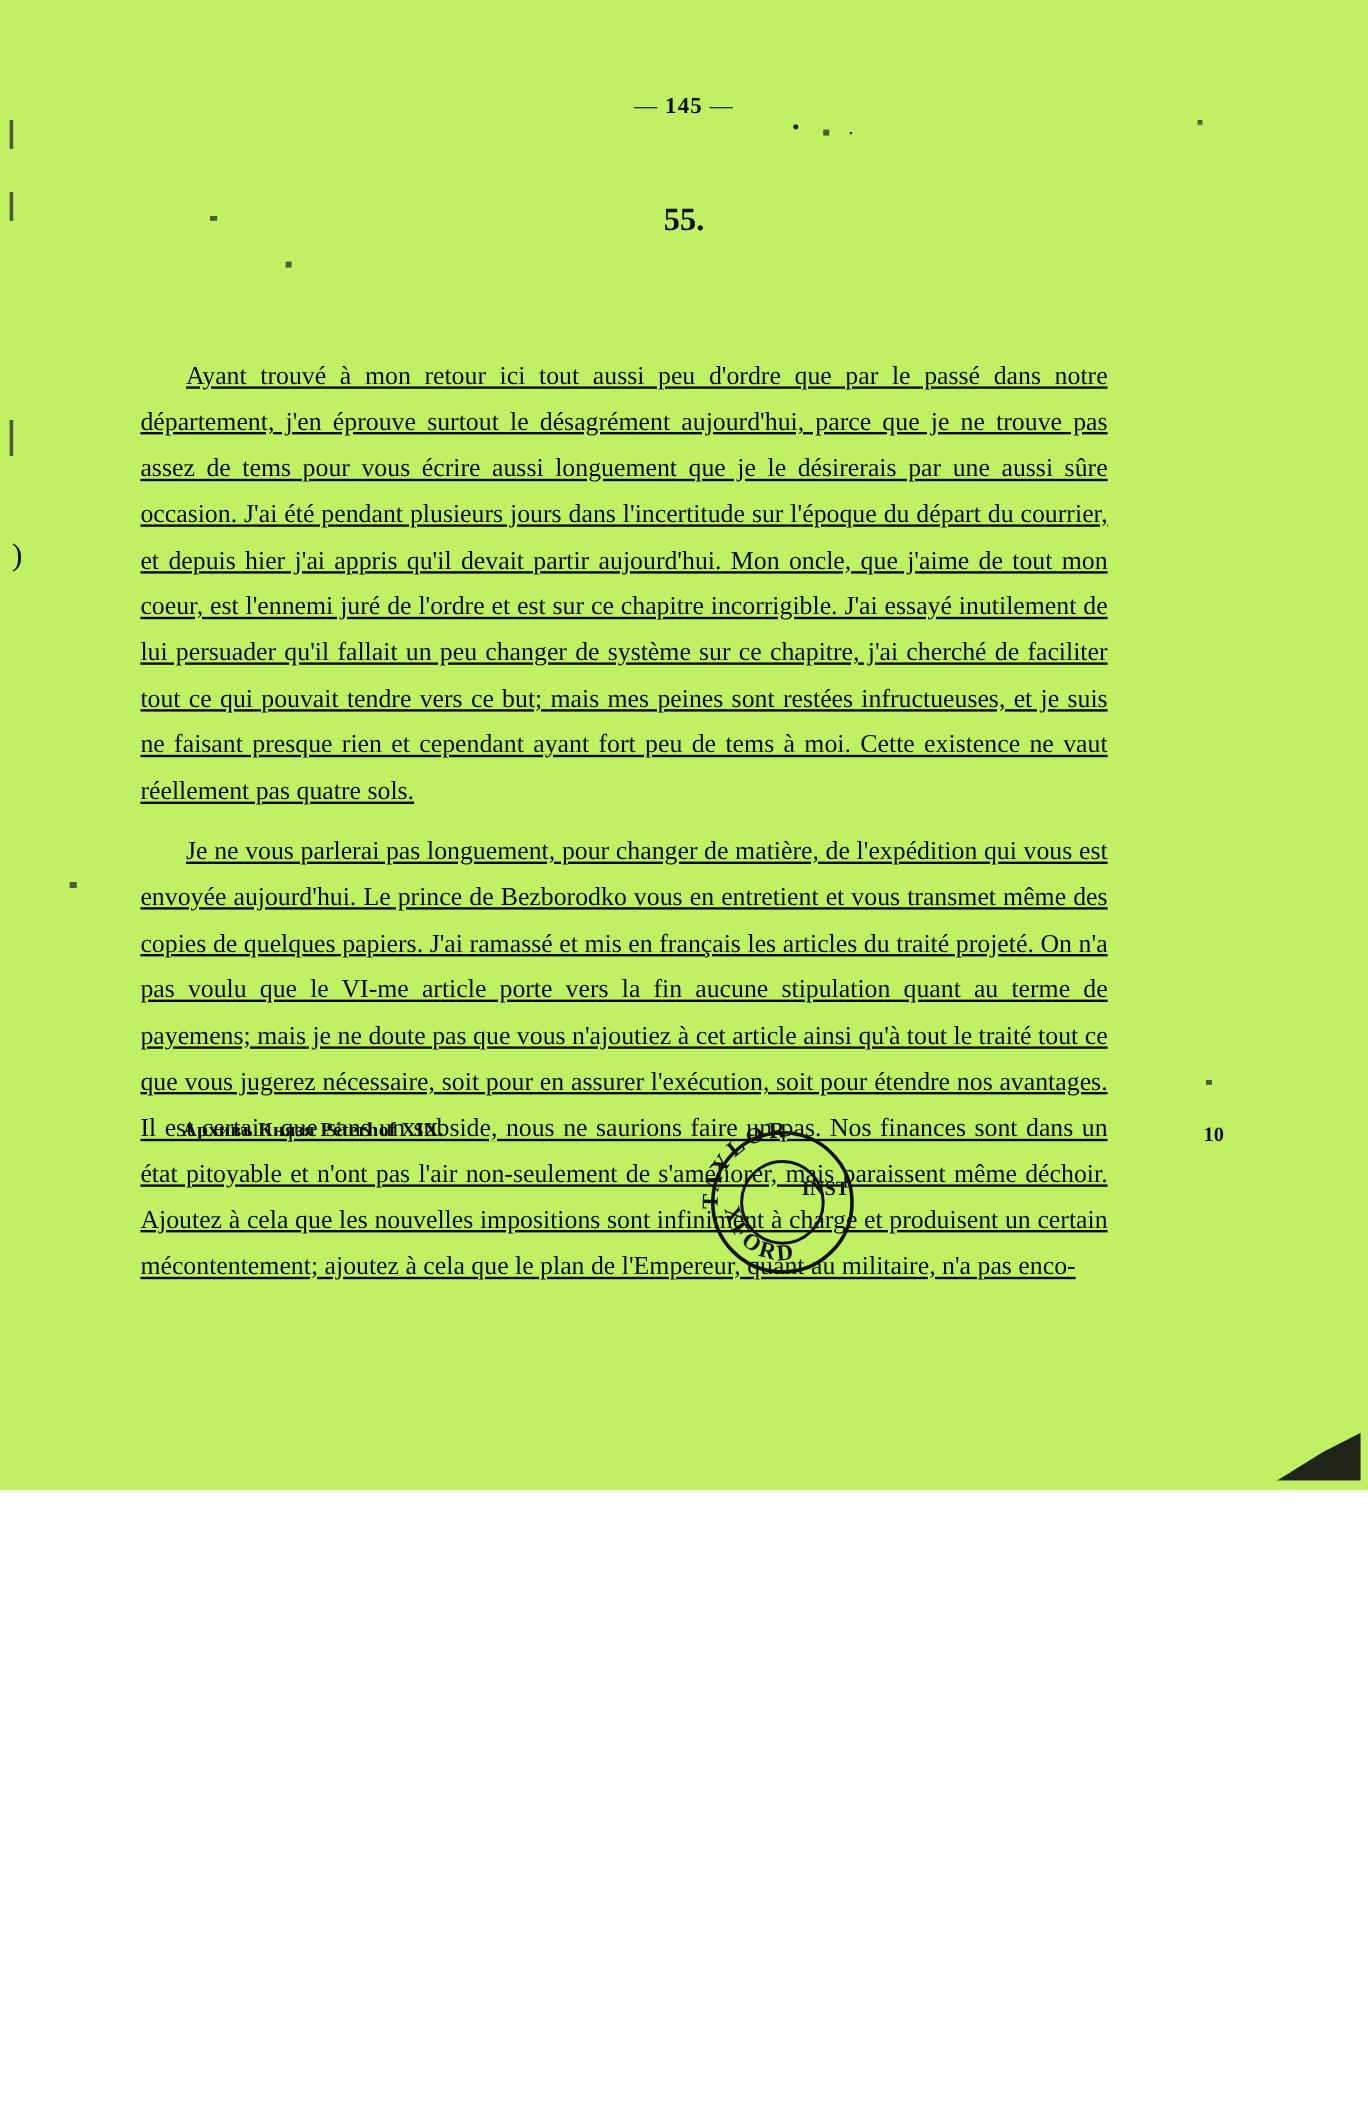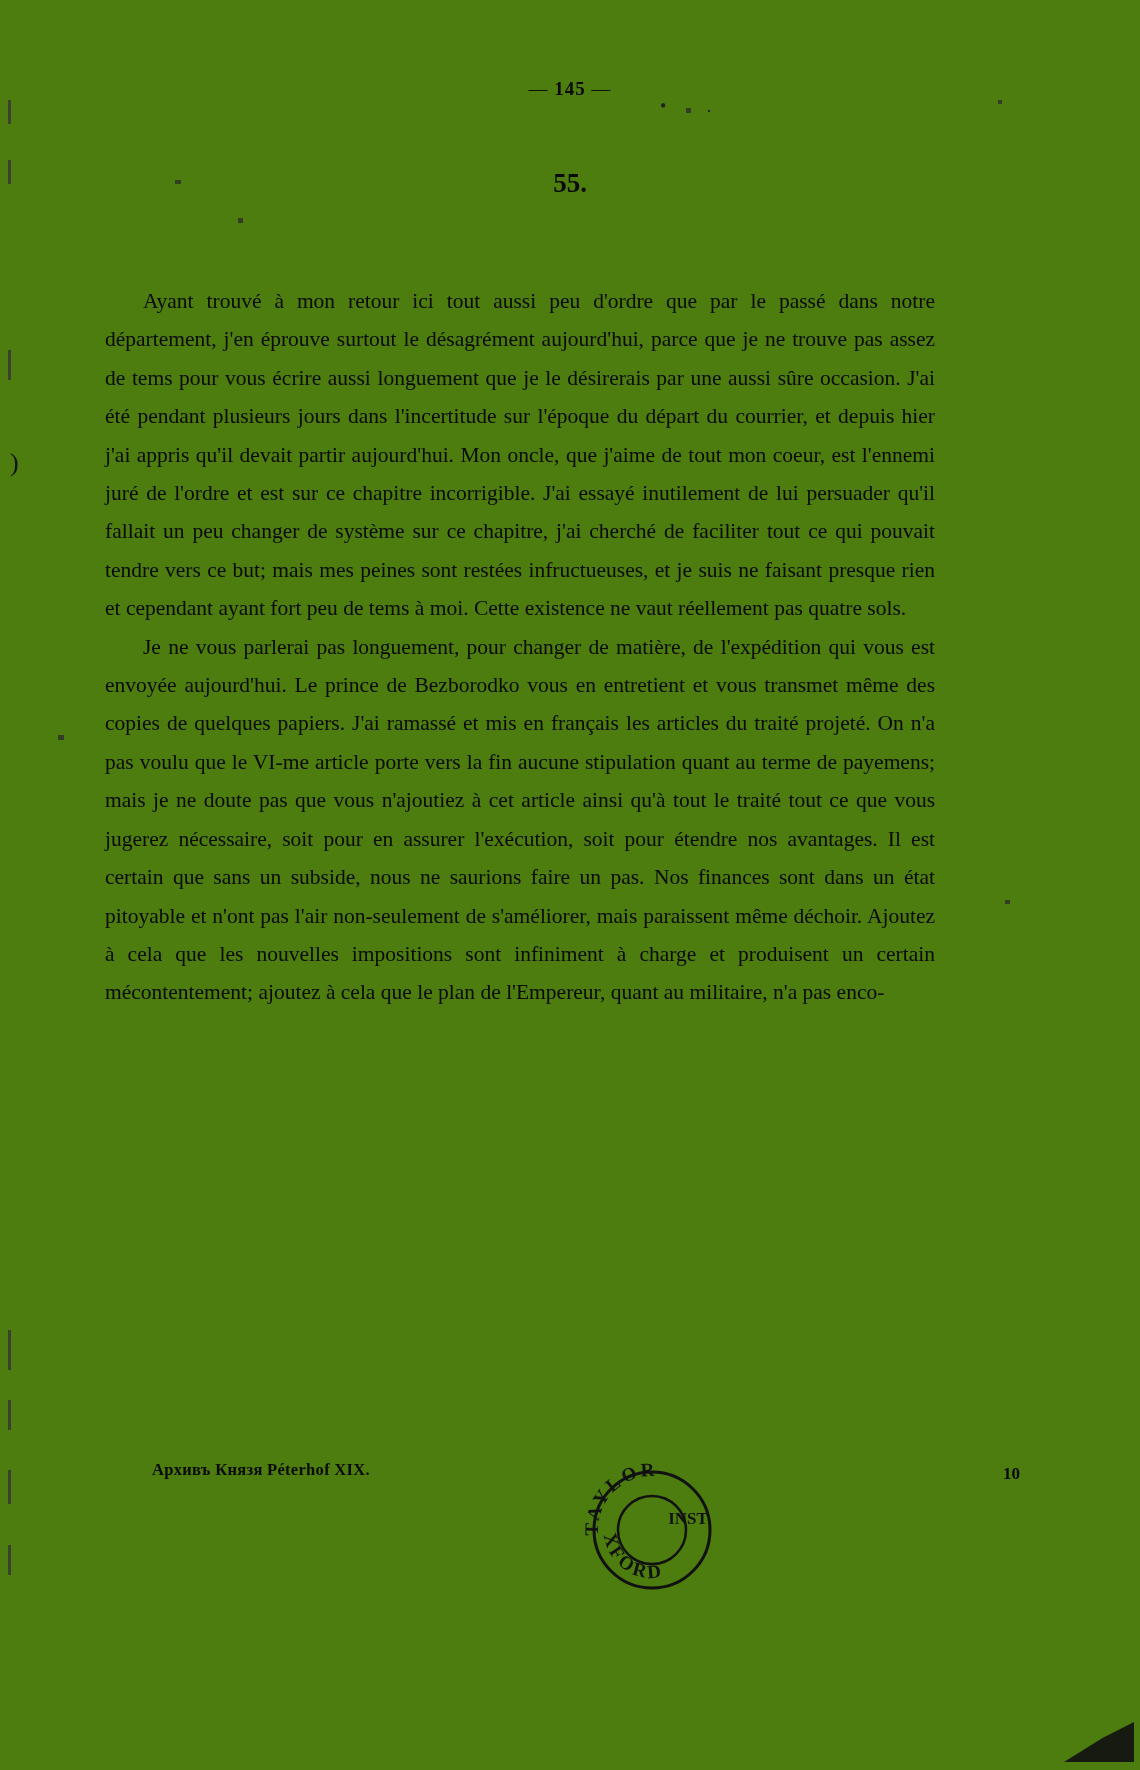--- a/index.html
+++ b/index.html
@@ -3,22 +3,22 @@
 <meta charset="utf-8">
 <style>
   html, body {
     margin: 0;
     padding: 0;
     background: #ffffff;
   }
   .page {
     position: relative;
     width: 1140px;
-    height: 1770px;
-    background: #4d7c0f;
+    height: 1242px;
+    background: #bef264;
     font-family: "Liberation Serif", serif;
     color: #0a0a0a;
     overflow: hidden;
   }
   
   .speck {
     position: absolute;
     background: #2a2a2a;
     opacity: .75;
   }
@@ -67,22 +67,23 @@
     position: absolute;
     top: 282px;
     left: 105px;
     width: 830px;
     font-size: 21.5px;
     line-height: 38.4px;
     text-align: justify;
     text-justify: inter-word;
   }
   .body-text p {
-    margin: 0;
+    margin: 12px;
     text-indent: 38px;
+    text-decoration: underline;
   }
   .footer-left {
     position: absolute;
     bottom: 290px;
     left: 152px;
     font-size: 16.5px;
     font-weight: bold;
     letter-spacing: .3px;
   }
   .footer-right {

